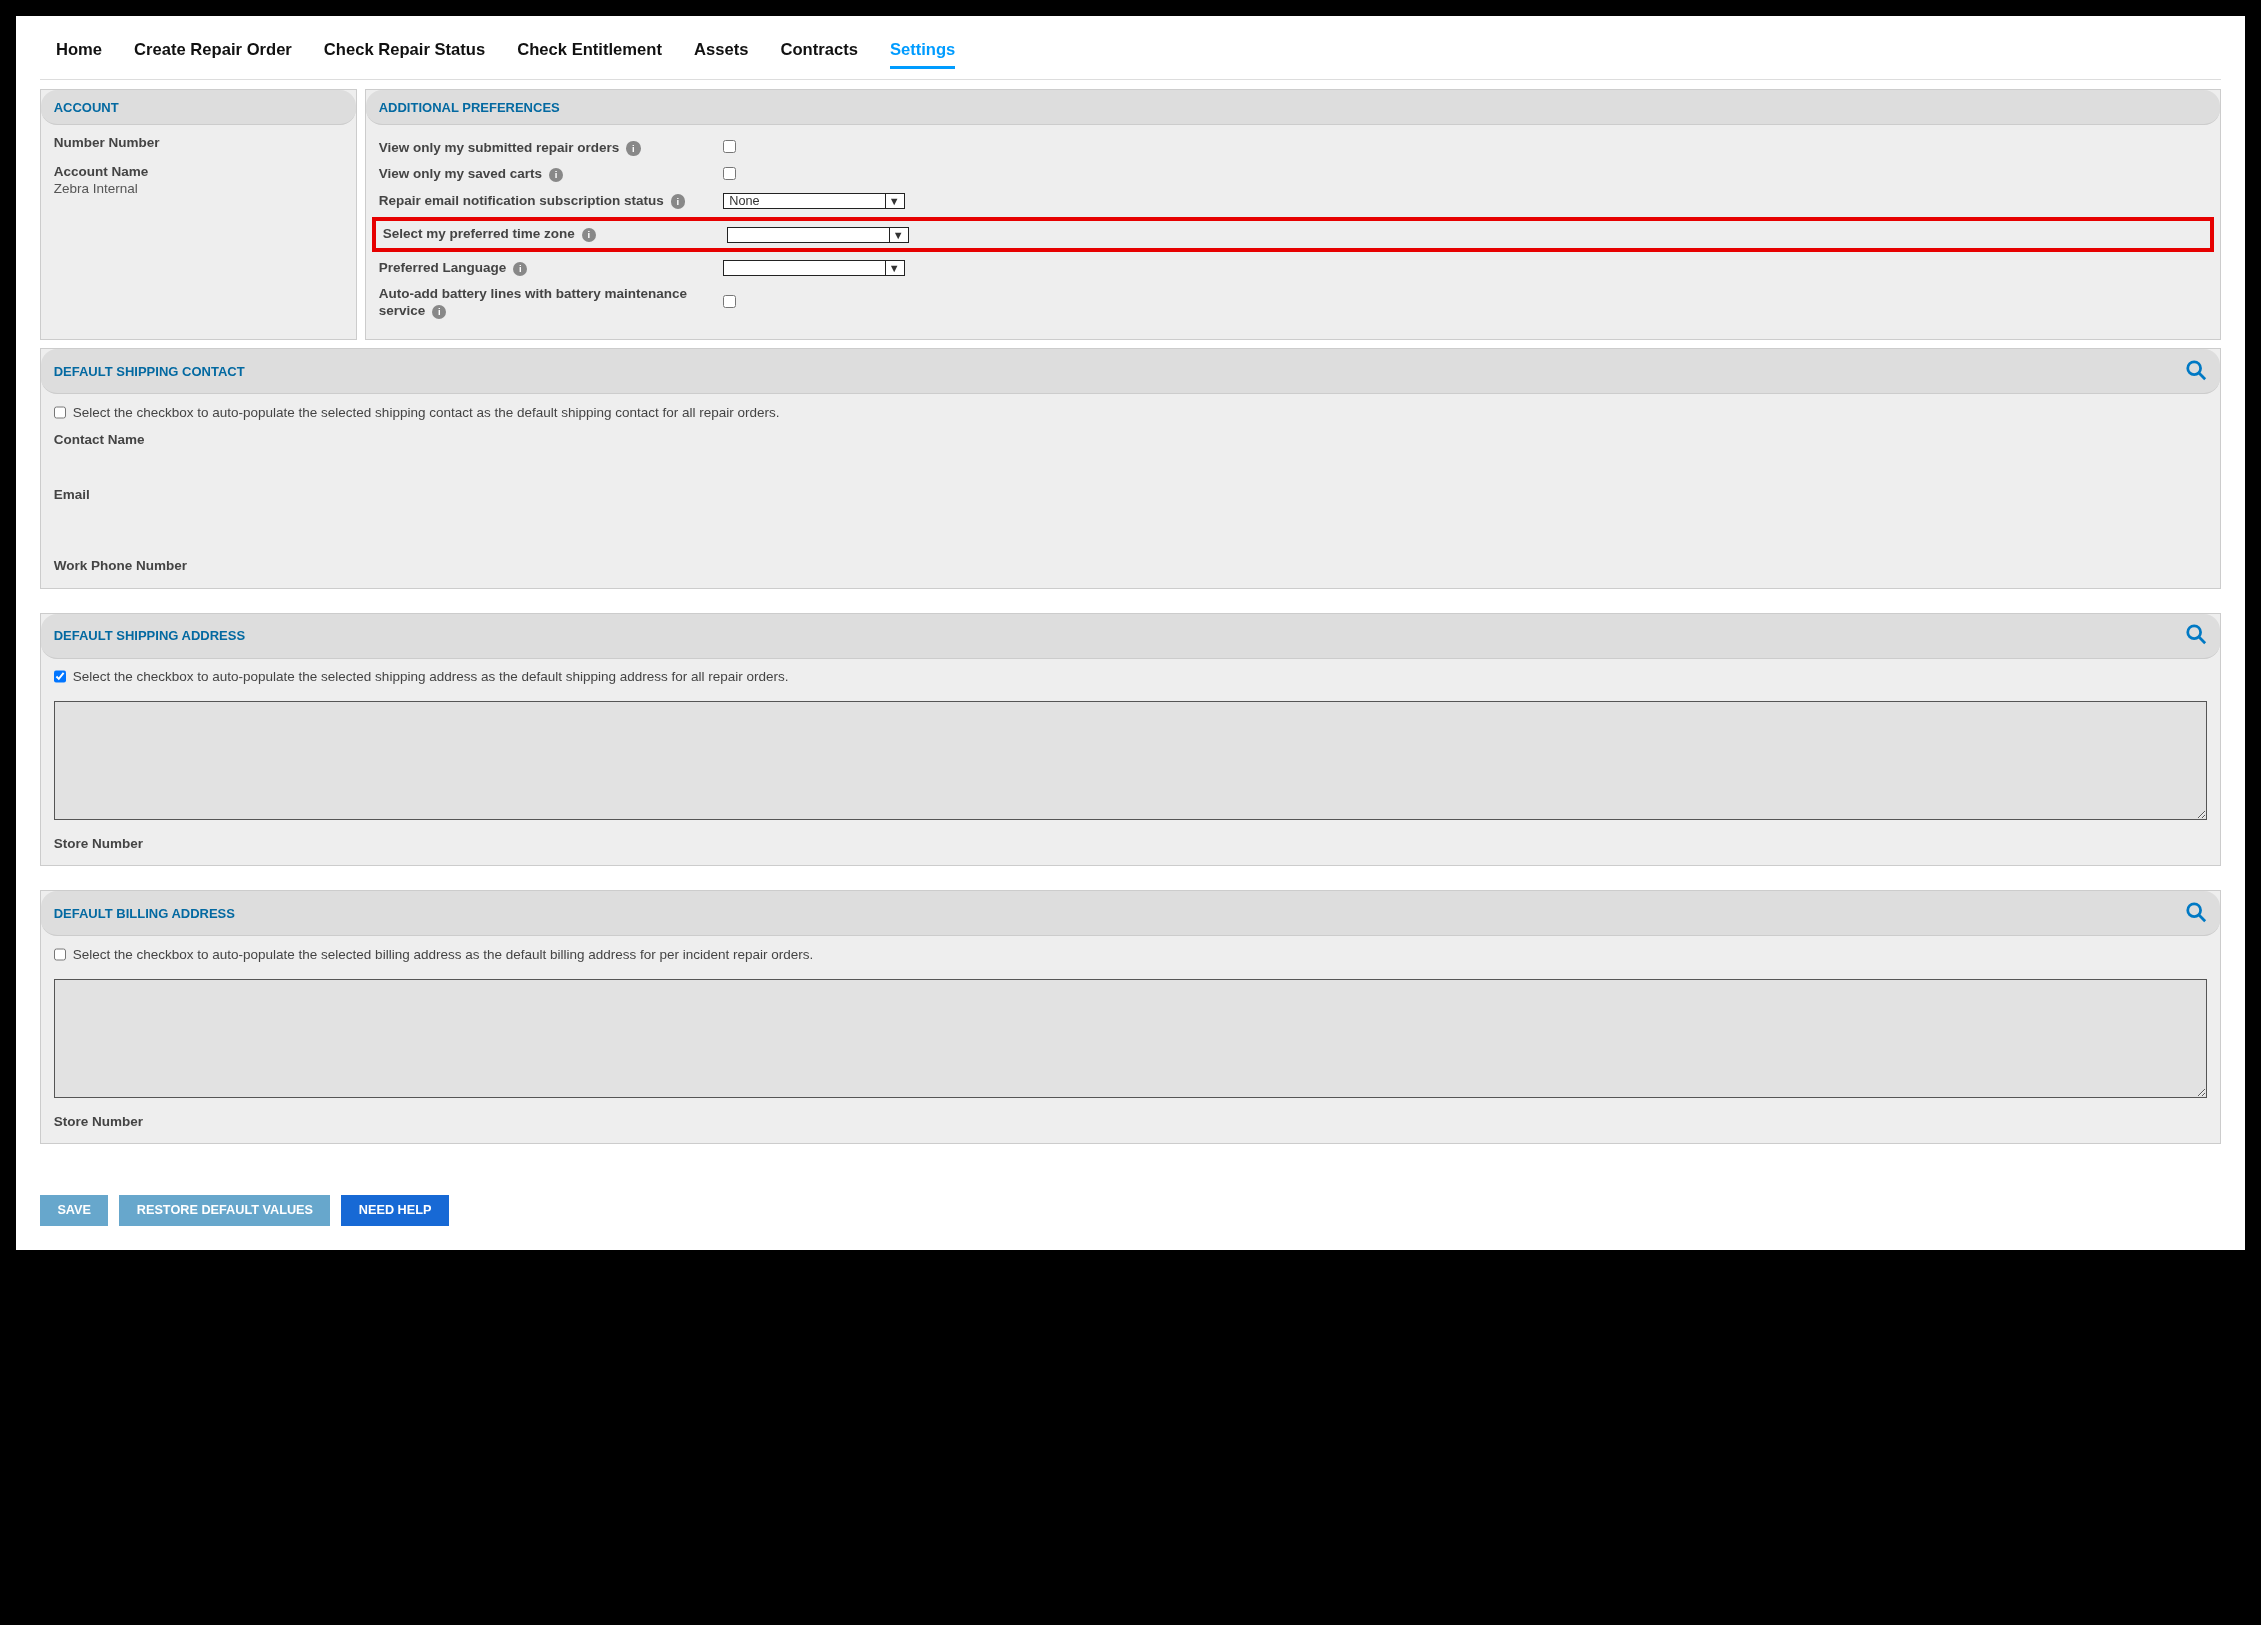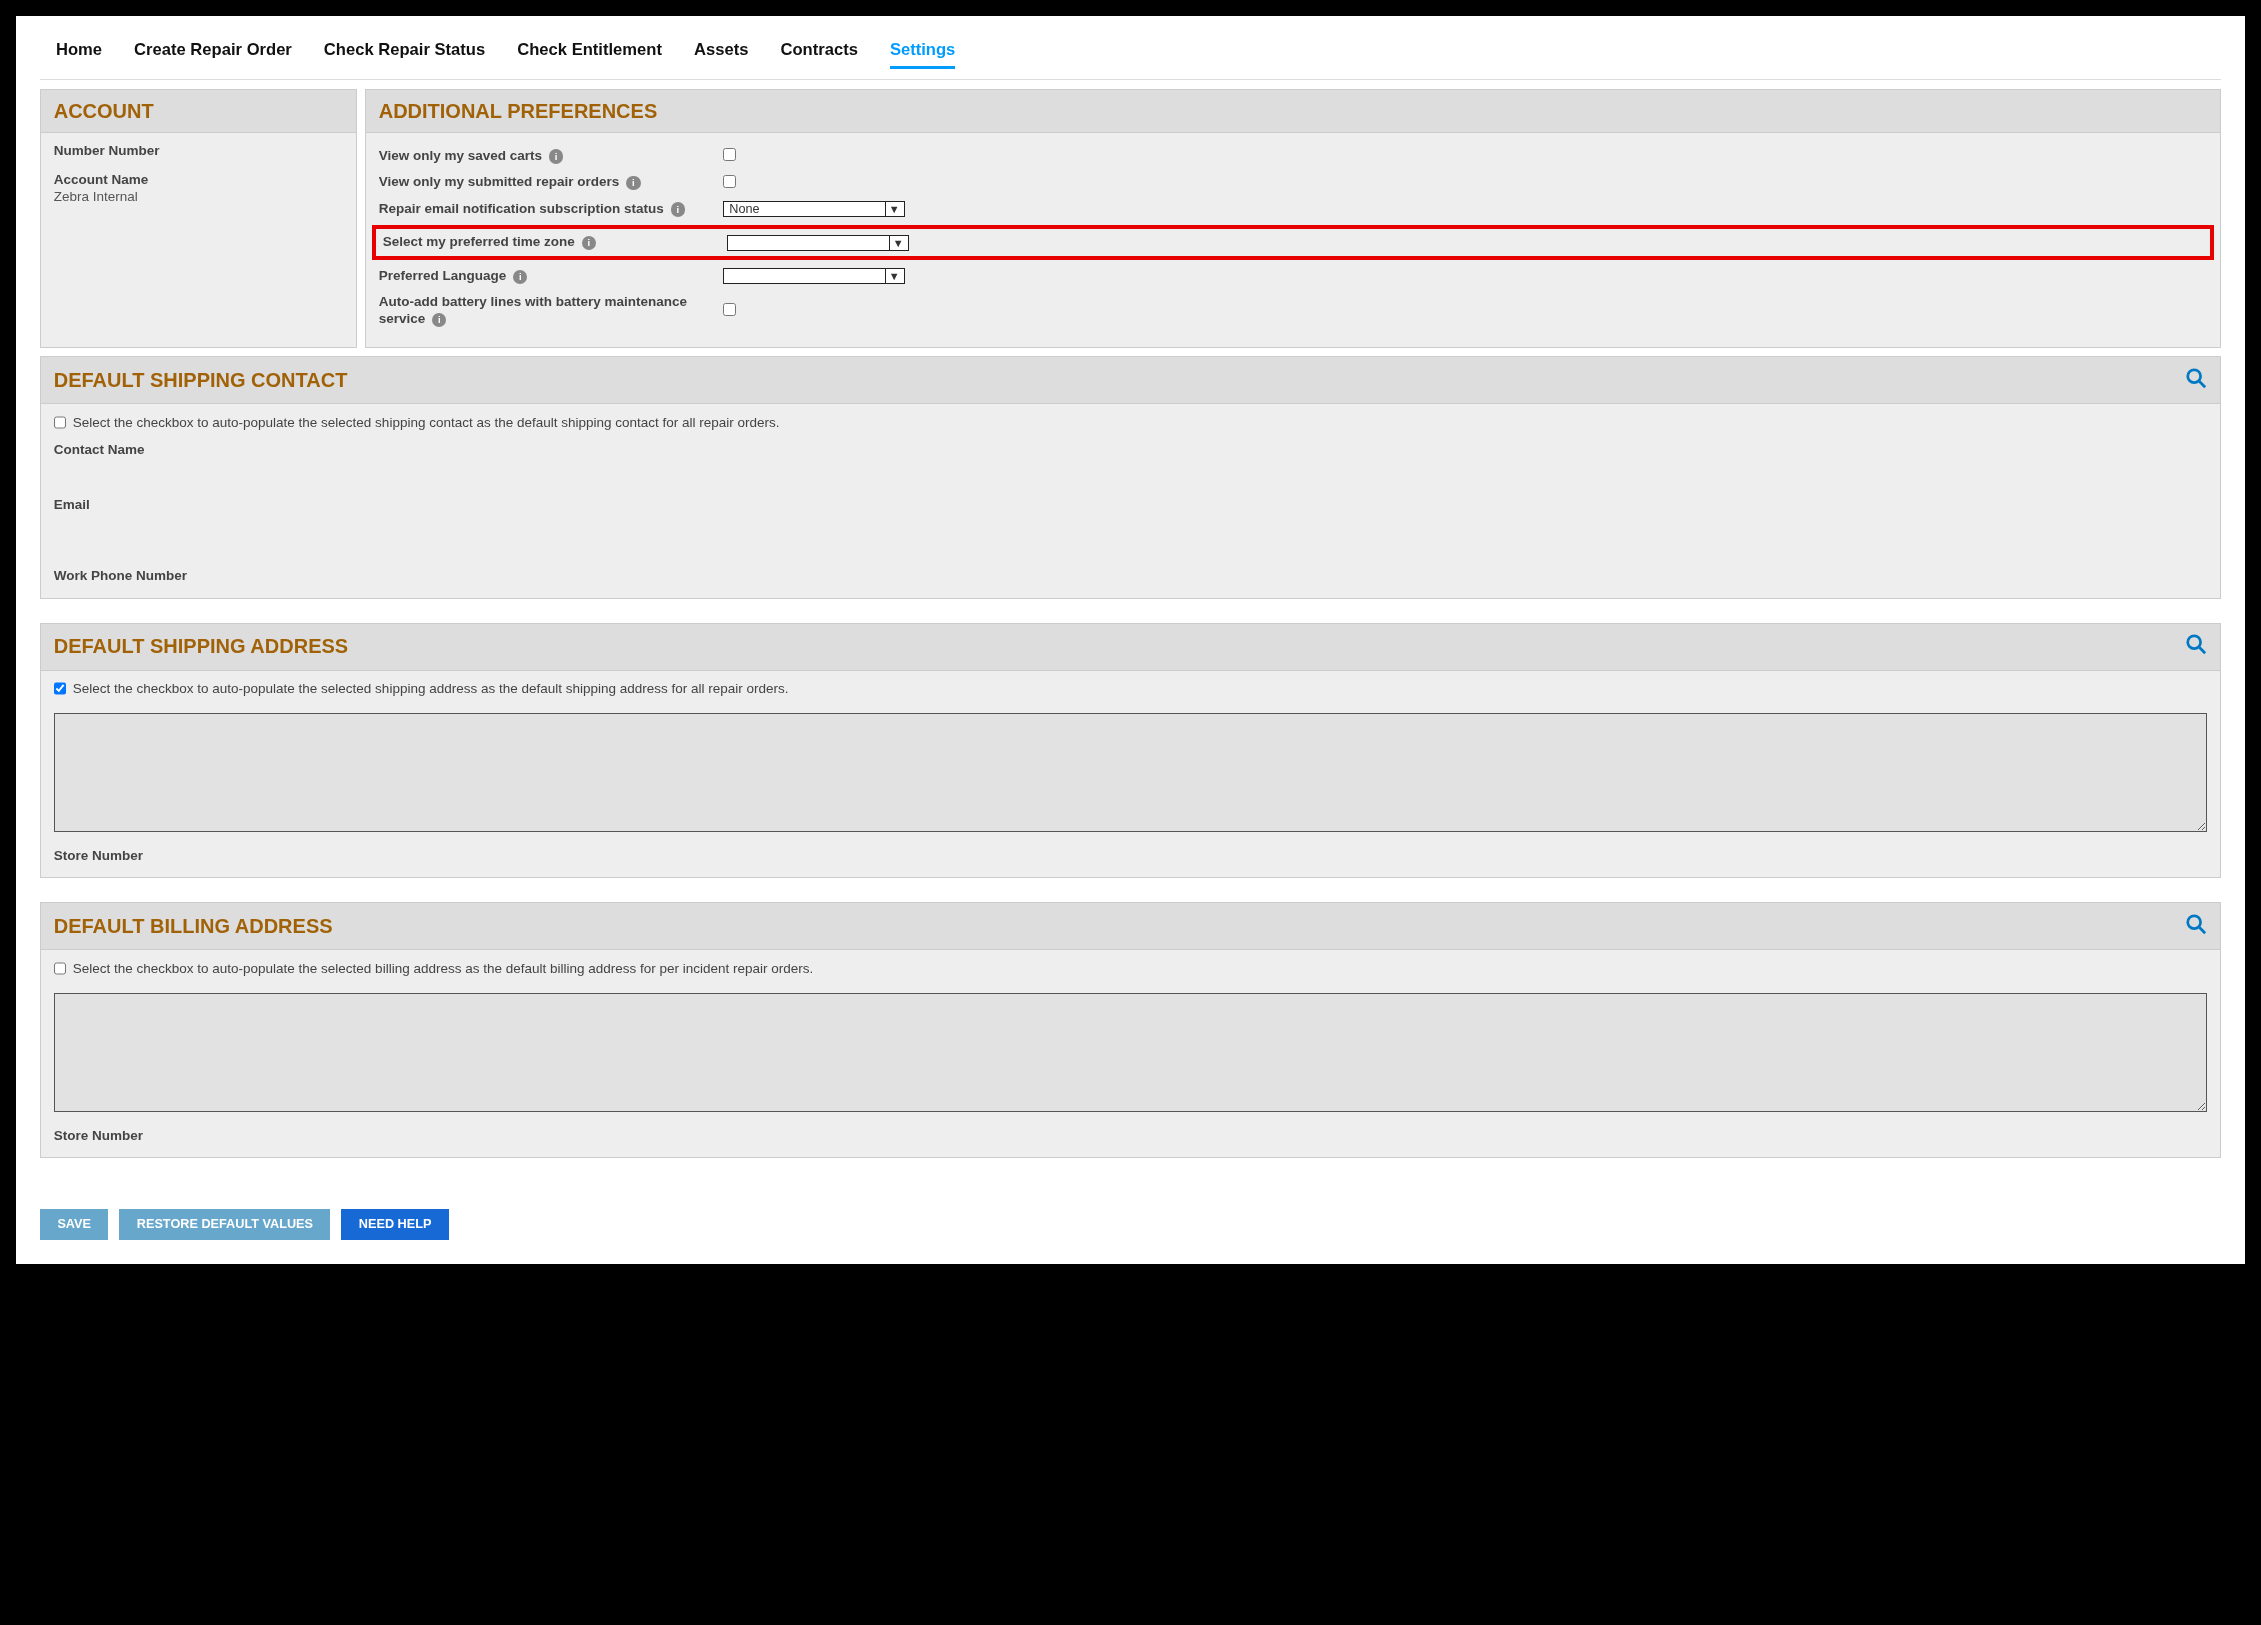--- a/index.html
+++ b/index.html
@@ -38,27 +38,28 @@
     gap: 8px;
     margin-top: 9.5px;
   }
   .panel {
     background: #eee;
     border: 0.8px solid #ccc;
   }
   .panel-header {
     background: #ddd;
     padding: 9.5px 12.7px;
-    font-size: 20px;
+    font-size: 13px;
     font-weight: 700;
-    color: #a16207;
+    color: #0369a1;
     border-bottom: 0.8px solid #ccc;
     display: flex;
     justify-content: space-between;
     align-items: center;
+    border-radius: 16px;
   }
   .panel-body {
     padding: 9.5px 12.7px 14.3px 12.7px;
     font-size: 13.5px;
     color: #333;
   }
   .field {
     margin-bottom: 14.3px;
   }
   .field-label { font-weight:700; color:#444; }
@@ -163,29 +164,29 @@
         </div>
       </div>
     </div>
 
     <div class="panel">
       <div class="panel-header">ADDITIONAL PREFERENCES</div>
       <div class="panel-body">
 
         <div class="pref-row">
           <div class="label">
+            <span>View only my submitted repair orders</span>
+            <span class="info-icon">i</span>
+          </div>
+          <div class="ctrl"><input type="checkbox" style=""></div>
+        </div>
+
+        <div class="pref-row">
+          <div class="label">
             <span>View only my saved carts</span>
-            <span class="info-icon">i</span>
-          </div>
-          <div class="ctrl"><input type="checkbox" style=""></div>
-        </div>
-
-        <div class="pref-row">
-          <div class="label">
-            <span>View only my submitted repair orders</span>
             <span class="info-icon">i</span>
           </div>
           <div class="ctrl"><input type="checkbox" style=""></div>
         </div>
 
         <div class="pref-row">
           <div class="label">
             <span>Repair email notification subscription status</span>
             <span class="info-icon">i</span>
           </div>

